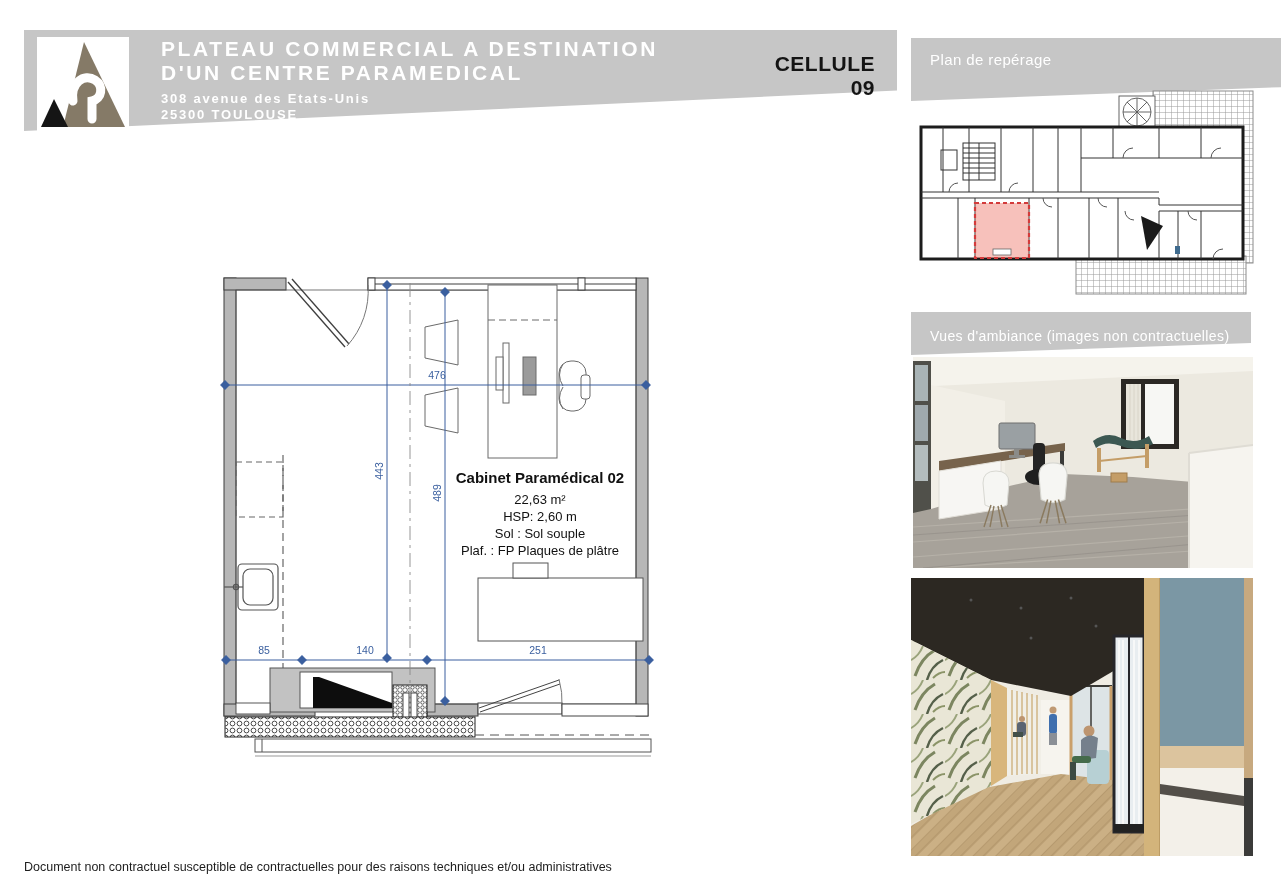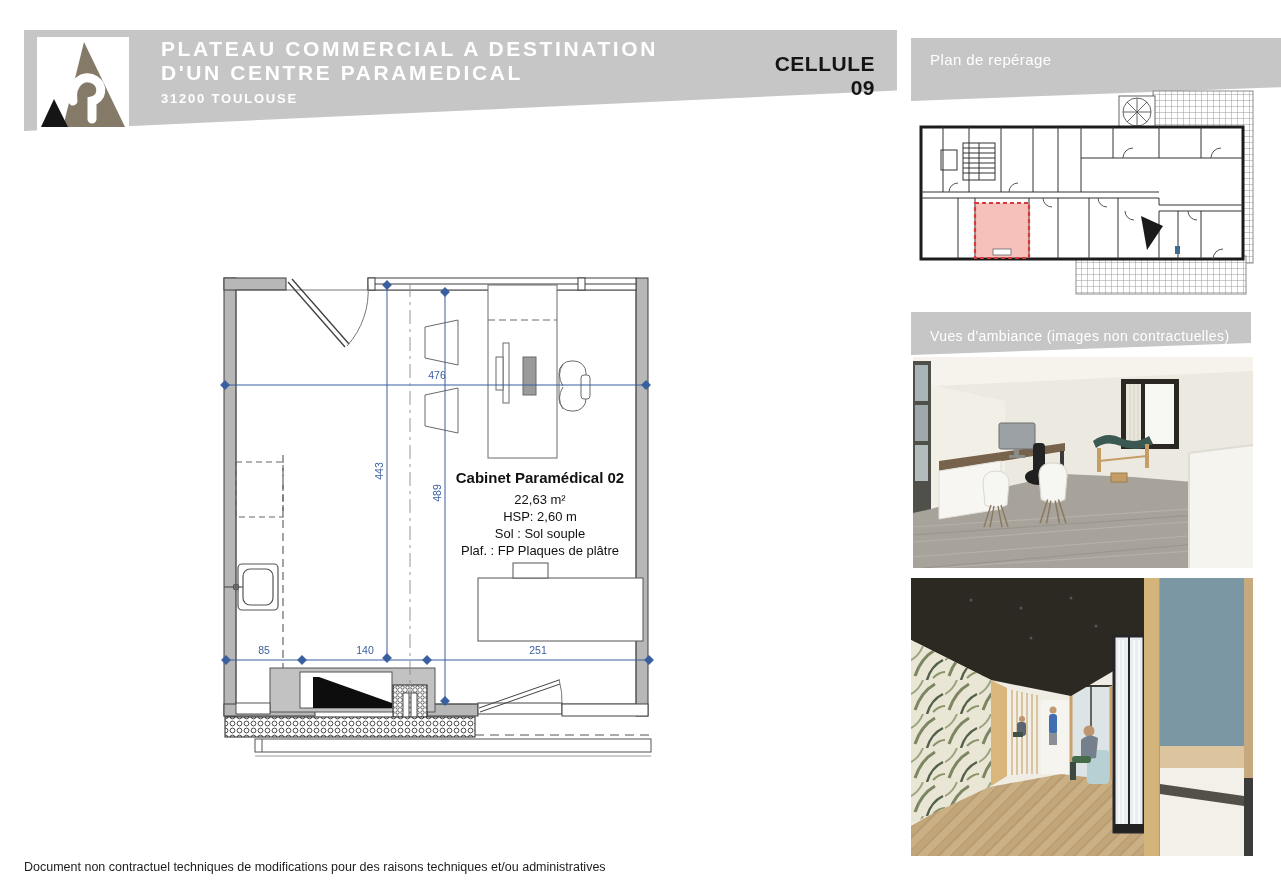--- a/index.html
+++ b/index.html
@@ -50,21 +50,22 @@
     <polygon points="47,5 88,90 26,90" fill="#857a67"></polygon>
     <path d="M36,64 C33,46 47,36 58,43 C67,49 65,62 55,64 L55,82" fill="none" stroke="#ffffff" stroke-width="9" stroke-linecap="round"></path>
     <polygon points="17,62 31,90 4,90" fill="#151515"></polygon>
   </svg>
 </div>
 
 <div id="header-text" class="abs">
   <div class="title-line">PLATEAU COMMERCIAL A DESTINATION</div>
   <div class="title-line">D'UN CENTRE PARAMEDICAL</div>
   <div id="addr-block">
-    <div class="addr-line">31200 TOULOUSE</div>
+    <div class="addr-line">308 avenue des Etats-Unis</div>
+    <div class="addr-line">25300 TOULOUSE</div>
   </div>
 </div>
 
 <div id="cell-label" class="abs">CELLULE 09</div>
 
 <svg id="main-plan" width="450" height="500" viewBox="0 0 450 500">
   <defs>
     <pattern id="dots" width="7" height="7" patternUnits="userSpaceOnUse">
       <rect width="7" height="7" fill="#ffffff"></rect>
       <circle cx="3.5" cy="3.5" r="2.4" fill="none" stroke="#333" stroke-width="0.9"></circle>
@@ -374,14 +375,14 @@
     <path d="M249 0 V278" stroke="#b5955e" stroke-width="1.5"></path>
     <rect x="249" y="0" width="84" height="278" fill="#7b97a4"></rect>
     <rect x="249" y="168" width="84" height="22" fill="#dcc49e"></rect>
     <rect x="249" y="190" width="84" height="88" fill="#f3f0e9"></rect>
     <polygon points="249,206 333,218 333,228 249,216" fill="#534f49"></polygon>
     <rect x="333" y="0" width="9" height="200" fill="#c7a97f"></rect>
     <rect x="333" y="200" width="9" height="78" fill="#3b3b39"></rect>
   </g>
 </svg>
 
-<div id="footer-disclaimer" class="abs">Document non contractuel techniques de modifications pour des raisons techniques et/ou administratives</div>
+<div id="footer-disclaimer" class="abs">Document non contractuel susceptible de contractuelles pour des raisons techniques et/ou administratives</div>
 <div id="footer-date" class="abs">28 janvier 2025</div>
 
 </body></html>

